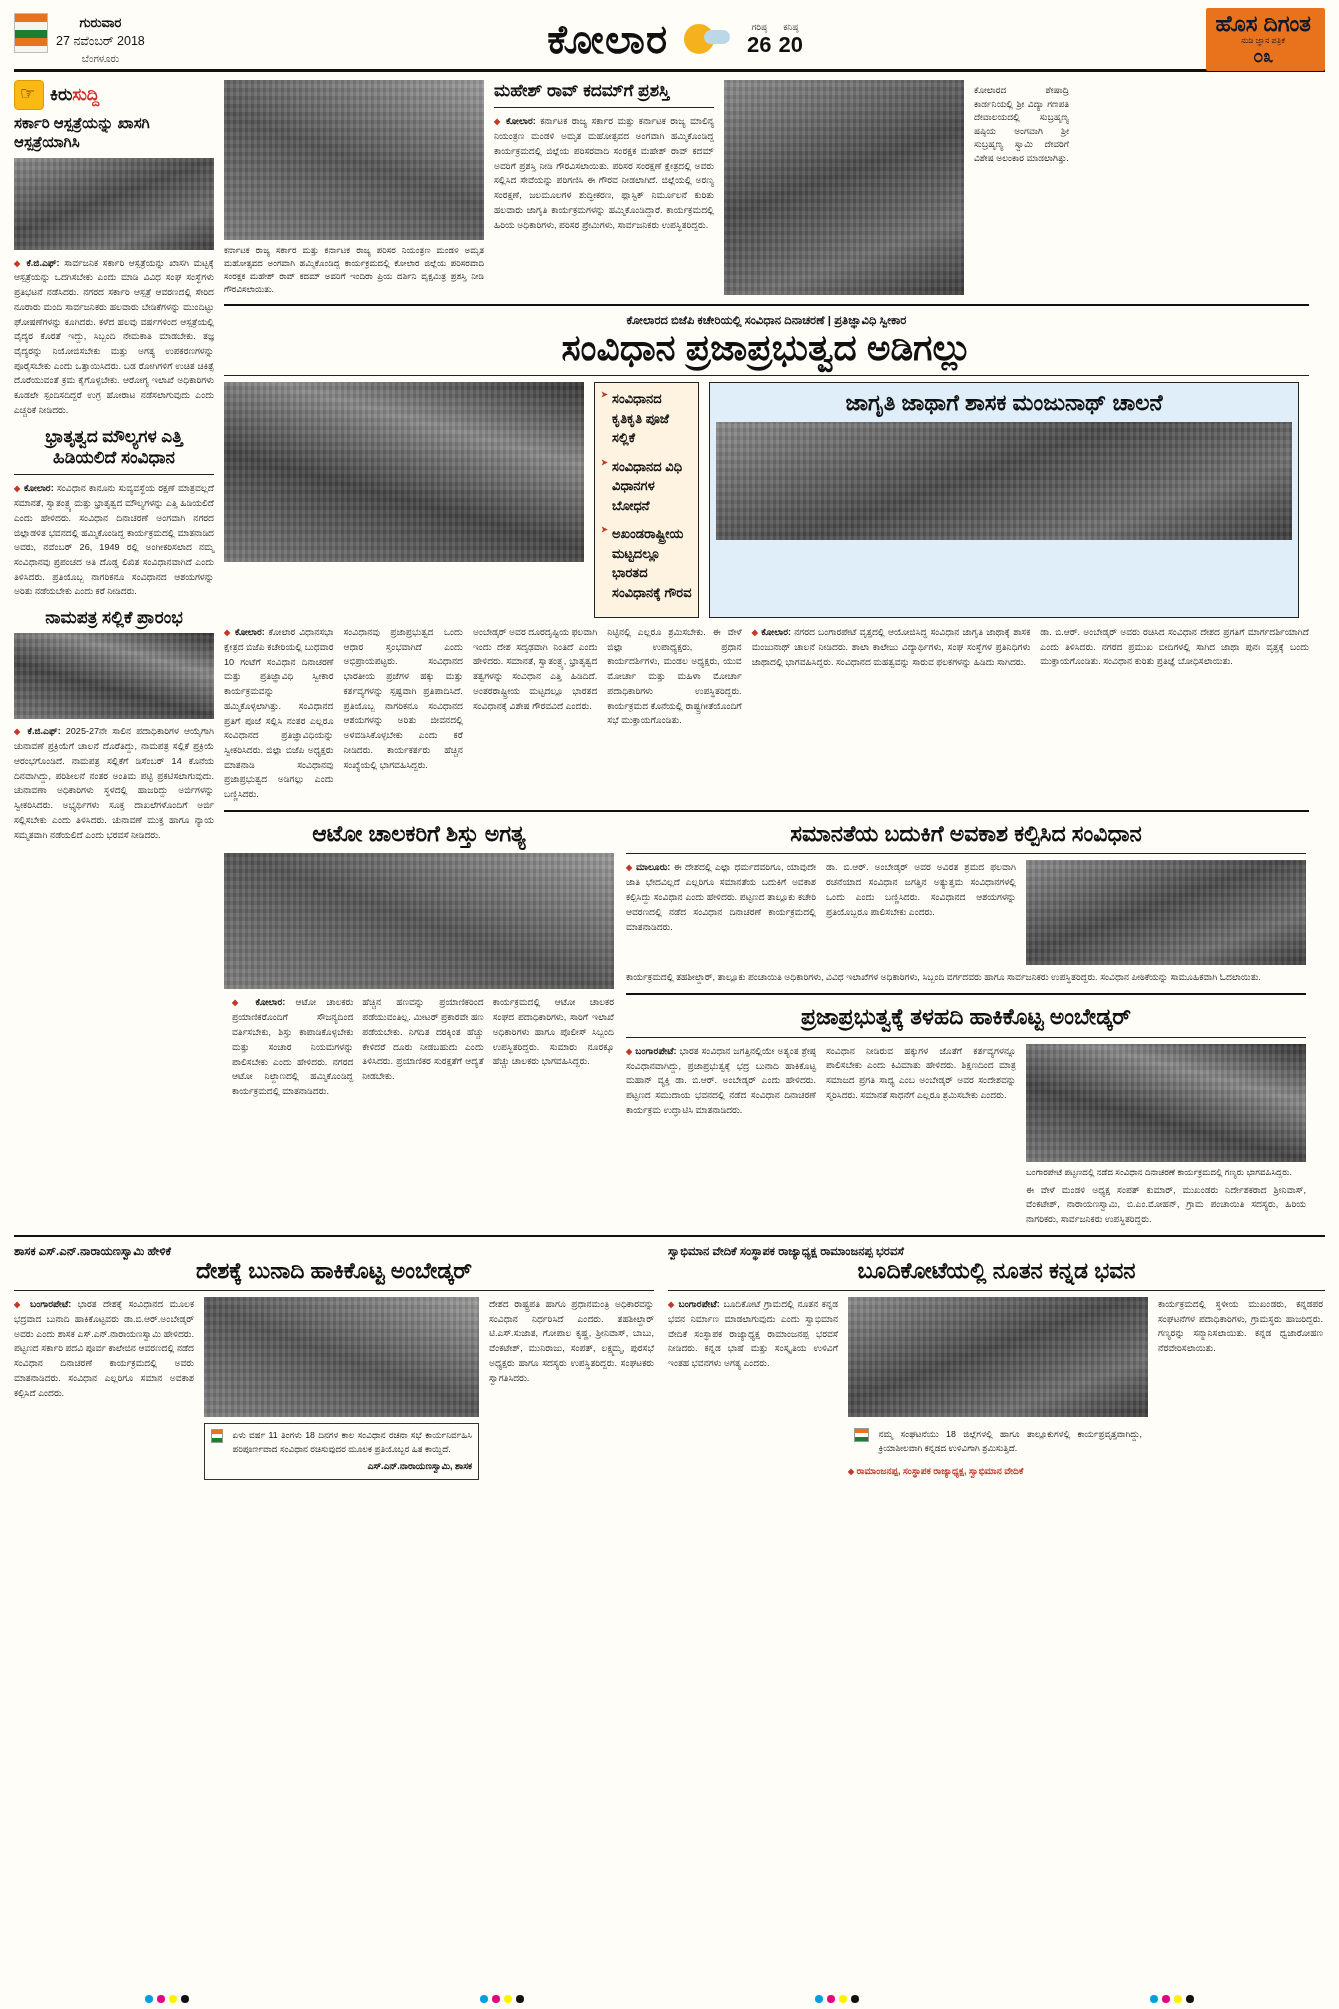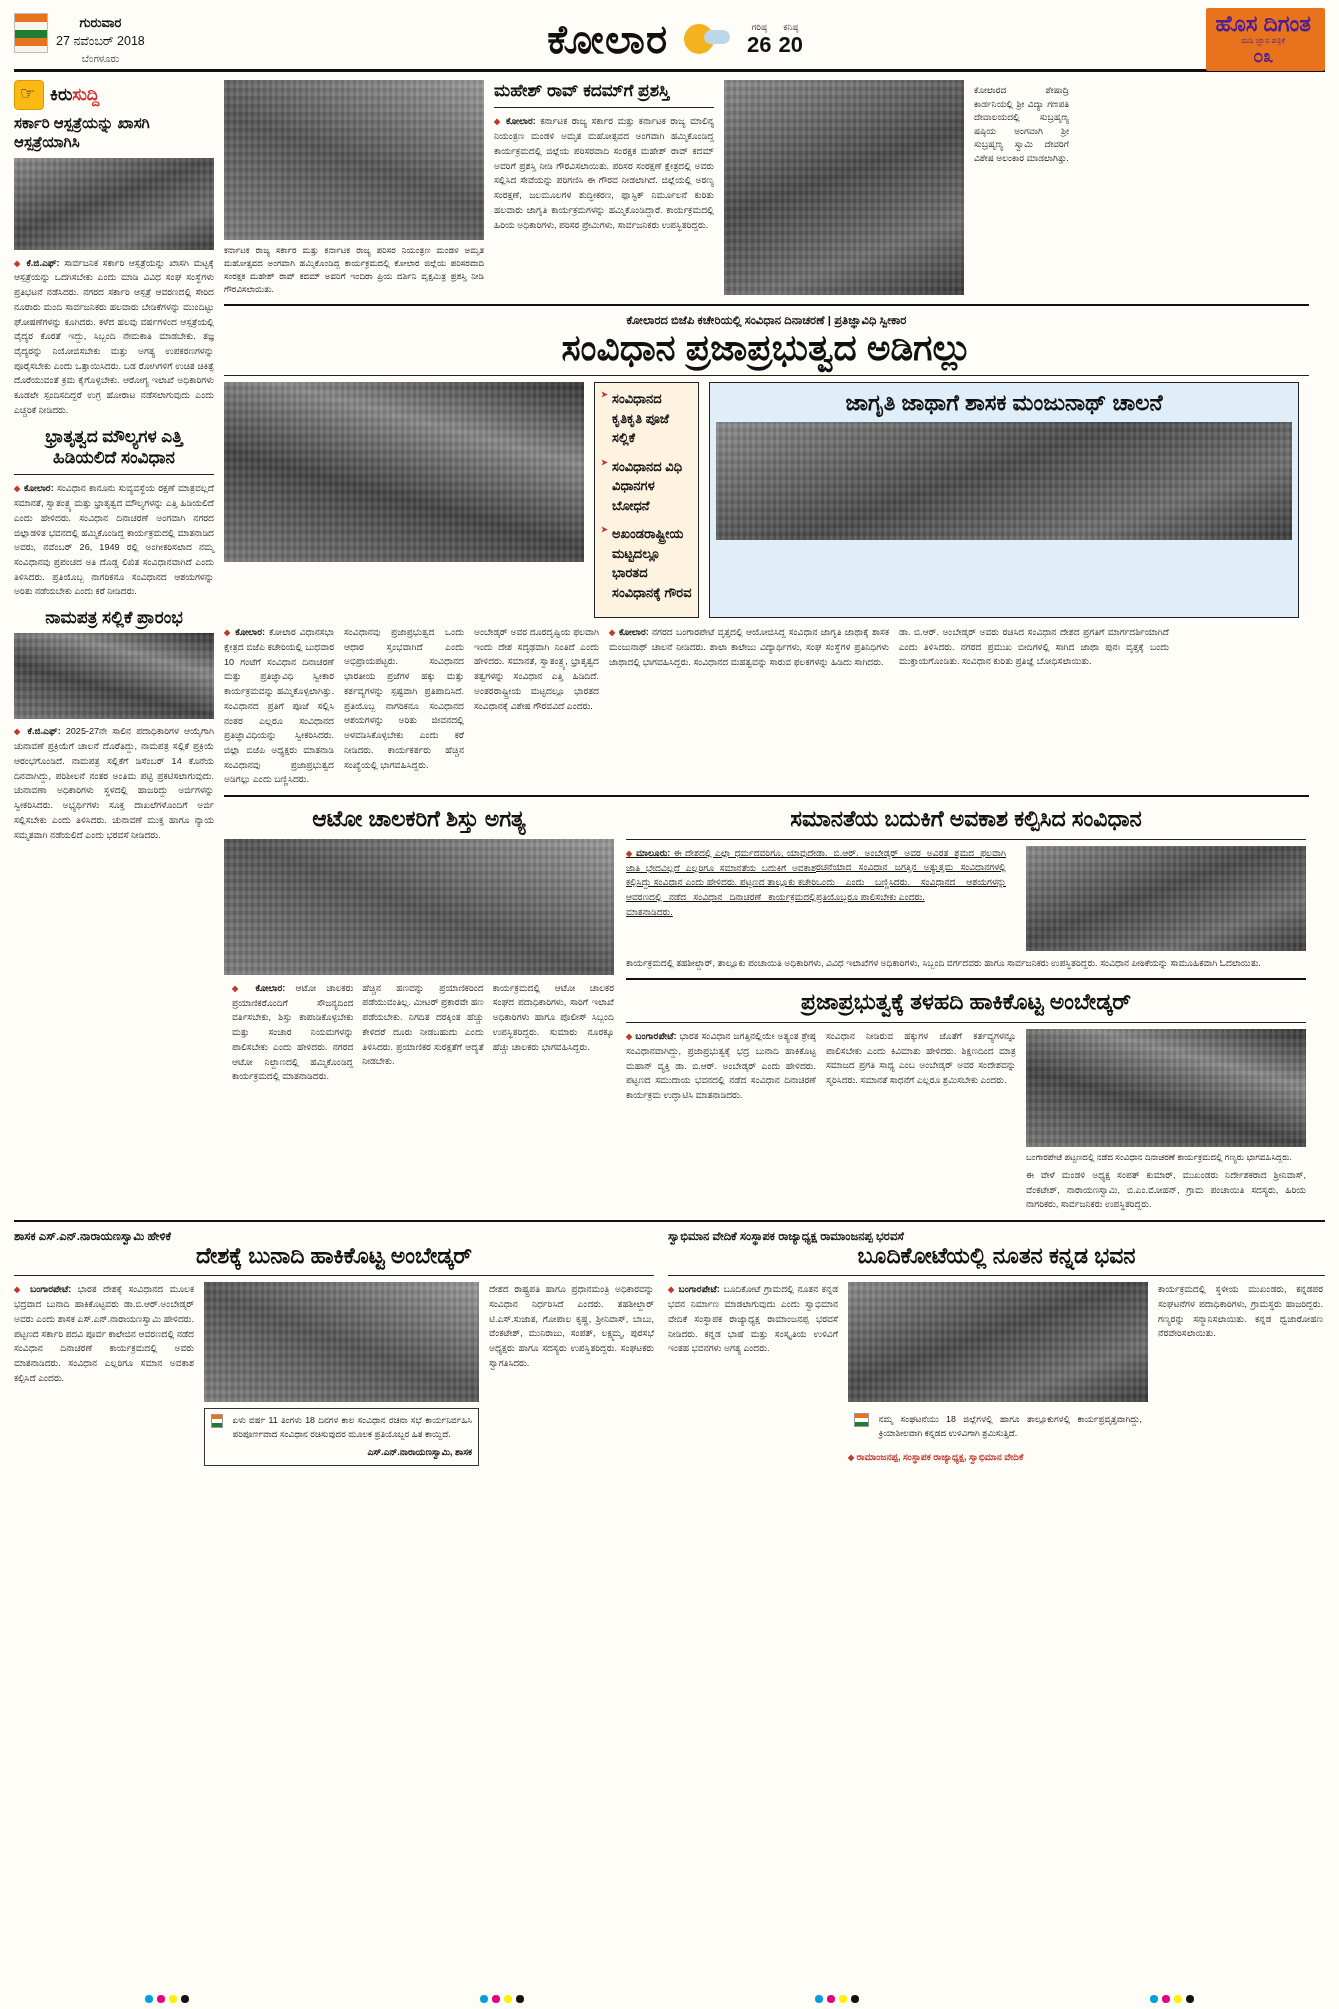--- a/index.html
+++ b/index.html
@@ -22,21 +22,21 @@
   .mh-date .day { font-weight:bold; font-size:13px; }
   .mh-date .d2 { font-size:12.5px; }
   .mh-date .d3 { font-size:10px; color:#444; }
   .mh-title { font-size:40px; font-weight:bold; letter-spacing:1px; }
   .mh-weather { display:flex; align-items:center; gap:7px; }
   .sun { width:30px; height:30px; border-radius:50%; background:#f6b11e; position:relative; }
   .cloud { width:26px;height:14px;background:#bcd7e8;border-radius:9px;position:relative;top:6px;left:-10px;}
   .temp { text-align:center; font-size:10px; line-height:1.1; }
   .temp b { display:block; font-size:22px; font-weight:bold; }
   .temp .lbl { font-size:9px; color:#333; }
-  .mh-brand { background:#e8731c; color:#4c1d95; padding:4px 14px 4px 10px; text-align:center; border-radius:2px; }
+  .mh-brand { background:#e8731c; color:#0f172a; padding:4px 14px 4px 10px; text-align:center; border-radius:2px; }
   .mh-brand .b1 { font-size:22px; font-weight:bold; line-height:1.1; }
   .mh-brand .b2 { font-size:8px; }
   .mh-brand .b3 { font-size:18px; font-weight:bold; }
 
   
   .grid { display:flex; gap:10px; margin-top:8px; }
   .col { }
   .c1 { width:200px; }
   .c-mid { width:1085px; }
 
@@ -212,20 +212,21 @@
           </div>
         </div>
 
         <div style="display:flex;gap:10px;margin-top:7px;">
           <div style="width:110px;" class="body-text">
             <span class="lead bullet">ಕೋಲಾರ:</span>
             <span>ಕೋಲಾರ ವಿಧಾನಸಭಾ ಕ್ಷೇತ್ರದ ಬಿಜೆಪಿ ಕಚೇರಿಯಲ್ಲಿ ಬುಧವಾರ 10 ಗಂಟೆಗೆ ಸಂವಿಧಾನ ದಿನಾಚರಣೆ ಮತ್ತು ಪ್ರತಿಜ್ಞಾವಿಧಿ ಸ್ವೀಕಾರ ಕಾರ್ಯಕ್ರಮವನ್ನು ಹಮ್ಮಿಕೊಳ್ಳಲಾಗಿತ್ತು. ಸಂವಿಧಾನದ ಪ್ರತಿಗೆ ಪೂಜೆ ಸಲ್ಲಿಸಿ ನಂತರ ಎಲ್ಲರೂ ಸಂವಿಧಾನದ ಪ್ರತಿಜ್ಞಾವಿಧಿಯನ್ನು ಸ್ವೀಕರಿಸಿದರು. ಜಿಲ್ಲಾ ಬಿಜೆಪಿ ಅಧ್ಯಕ್ಷರು ಮಾತನಾಡಿ ಸಂವಿಧಾನವು ಪ್ರಜಾಪ್ರಭುತ್ವದ ಅಡಿಗಲ್ಲು ಎಂದು ಬಣ್ಣಿಸಿದರು.</span>
           </div>
           <div style="width:120px;" class="body-text">ಸಂವಿಧಾನವು ಪ್ರಜಾಪ್ರಭುತ್ವದ ಒಂದು ಆಧಾರ ಸ್ತಂಭವಾಗಿದೆ ಎಂದು ಅಭಿಪ್ರಾಯಪಟ್ಟರು. ಸಂವಿಧಾನದ ಭಾರತೀಯ ಪ್ರಜೆಗಳ ಹಕ್ಕು ಮತ್ತು ಕರ್ತವ್ಯಗಳನ್ನು ಸ್ಪಷ್ಟವಾಗಿ ಪ್ರತಿಪಾದಿಸಿದೆ. ಪ್ರತಿಯೊಬ್ಬ ನಾಗರಿಕನೂ ಸಂವಿಧಾನದ ಆಶಯಗಳನ್ನು ಅರಿತು ಜೀವನದಲ್ಲಿ ಅಳವಡಿಸಿಕೊಳ್ಳಬೇಕು ಎಂದು ಕರೆ ನೀಡಿದರು. ಕಾರ್ಯಕರ್ತರು ಹೆಚ್ಚಿನ ಸಂಖ್ಯೆಯಲ್ಲಿ ಭಾಗವಹಿಸಿದ್ದರು.</div>
           <div style="width:125px;" class="body-text">ಅಂಬೇಡ್ಕರ್ ಅವರ ದೂರದೃಷ್ಟಿಯ ಫಲವಾಗಿ ಇಂದು ದೇಶ ಸದೃಢವಾಗಿ ನಿಂತಿದೆ ಎಂದು ಹೇಳಿದರು. ಸಮಾನತೆ, ಸ್ವಾತಂತ್ರ್ಯ, ಭ್ರಾತೃತ್ವದ ತತ್ವಗಳನ್ನು ಸಂವಿಧಾನ ಎತ್ತಿ ಹಿಡಿದಿದೆ. ಅಂತರರಾಷ್ಟ್ರೀಯ ಮಟ್ಟದಲ್ಲೂ ಭಾರತದ ಸಂವಿಧಾನಕ್ಕೆ ವಿಶೇಷ ಗೌರವವಿದೆ ಎಂದರು.</div>
+          <div style="width:135px;" class="body-text">ನಿಟ್ಟಿನಲ್ಲಿ ಎಲ್ಲರೂ ಶ್ರಮಿಸಬೇಕು. ಈ ವೇಳೆ ಜಿಲ್ಲಾ ಉಪಾಧ್ಯಕ್ಷರು, ಪ್ರಧಾನ ಕಾರ್ಯದರ್ಶಿಗಳು, ಮಂಡಲ ಅಧ್ಯಕ್ಷರು, ಯುವ ಮೋರ್ಚಾ ಮತ್ತು ಮಹಿಳಾ ಮೋರ್ಚಾ ಪದಾಧಿಕಾರಿಗಳು ಉಪಸ್ಥಿತರಿದ್ದರು. ಕಾರ್ಯಕ್ರಮದ ಕೊನೆಯಲ್ಲಿ ರಾಷ್ಟ್ರಗೀತೆಯೊಂದಿಗೆ ಸಭೆ ಮುಕ್ತಾಯಗೊಂಡಿತು.</div>
           <div style="width:280px;" class="body-text">
             <span class="lead bullet">ಕೋಲಾರ:</span>
             <span>ನಗರದ ಬಂಗಾರಪೇಟೆ ವೃತ್ತದಲ್ಲಿ ಆಯೋಜಿಸಿದ್ದ ಸಂವಿಧಾನ ಜಾಗೃತಿ ಜಾಥಾಕ್ಕೆ ಶಾಸಕ ಮಂಜುನಾಥ್ ಚಾಲನೆ ನೀಡಿದರು. ಶಾಲಾ ಕಾಲೇಜು ವಿದ್ಯಾರ್ಥಿಗಳು, ಸಂಘ ಸಂಸ್ಥೆಗಳ ಪ್ರತಿನಿಧಿಗಳು ಜಾಥಾದಲ್ಲಿ ಭಾಗವಹಿಸಿದ್ದರು. ಸಂವಿಧಾನದ ಮಹತ್ವವನ್ನು ಸಾರುವ ಫಲಕಗಳನ್ನು ಹಿಡಿದು ಸಾಗಿದರು.</span>
           </div>
           <div style="width:270px;" class="body-text">ಡಾ. ಬಿ.ಆರ್. ಅಂಬೇಡ್ಕರ್ ಅವರು ರಚಿಸಿದ ಸಂವಿಧಾನ ದೇಶದ ಪ್ರಗತಿಗೆ ಮಾರ್ಗದರ್ಶಿಯಾಗಿದೆ ಎಂದು ತಿಳಿಸಿದರು. ನಗರದ ಪ್ರಮುಖ ಬೀದಿಗಳಲ್ಲಿ ಸಾಗಿದ ಜಾಥಾ ಪುನಃ ವೃತ್ತಕ್ಕೆ ಬಂದು ಮುಕ್ತಾಯಗೊಂಡಿತು. ಸಂವಿಧಾನ ಕುರಿತು ಪ್ರತಿಜ್ಞೆ ಬೋಧಿಸಲಾಯಿತು.</div>
         </div>
       </div>
 
       <div class="rule-thick"></div>
 
@@ -242,21 +243,21 @@
             <div class="body-text" style="width:124px;">ಹೆಚ್ಚಿನ ಹಣವನ್ನು ಪ್ರಯಾಣಿಕರಿಂದ ಪಡೆಯುವಂತಿಲ್ಲ. ಮೀಟರ್ ಪ್ರಕಾರವೇ ಹಣ ಪಡೆಯಬೇಕು. ನಿಗದಿತ ದರಕ್ಕಿಂತ ಹೆಚ್ಚು ಕೇಳಿದರೆ ದೂರು ನೀಡಬಹುದು ಎಂದು ತಿಳಿಸಿದರು. ಪ್ರಯಾಣಿಕರ ಸುರಕ್ಷತೆಗೆ ಆದ್ಯತೆ ನೀಡಬೇಕು.</div>
             <div class="body-text" style="width:124px;">ಕಾರ್ಯಕ್ರಮದಲ್ಲಿ ಆಟೋ ಚಾಲಕರ ಸಂಘದ ಪದಾಧಿಕಾರಿಗಳು, ಸಾರಿಗೆ ಇಲಾಖೆ ಅಧಿಕಾರಿಗಳು ಹಾಗೂ ಪೊಲೀಸ್ ಸಿಬ್ಬಂದಿ ಉಪಸ್ಥಿತರಿದ್ದರು. ಸುಮಾರು ನೂರಕ್ಕೂ ಹೆಚ್ಚು ಚಾಲಕರು ಭಾಗವಹಿಸಿದ್ದರು.</div>
           </div>
         </div>
 
         <div style="width:680px;">
           <div class="hdl-md center-hd">ಸಮಾನತೆಯ ಬದುಕಿಗೆ ಅವಕಾಶ ಕಲ್ಪಿಸಿದ ಸಂವಿಧಾನ</div>
           <div class="rule"></div>
           <div style="display:flex;gap:10px;">
             <div style="width:390px;">
-              <div style="display:flex;text-decoration:underline;">
+              <div style="display:flex;gap:10px;">
                 <div class="body-text" style="width:190px;">
                   <span class="lead bullet">ಮಾಲೂರು:</span>
                   <span>ಈ ದೇಶದಲ್ಲಿ ಎಲ್ಲಾ ಧರ್ಮದವರಿಗೂ, ಯಾವುದೇ ಜಾತಿ ಭೇದವಿಲ್ಲದೆ ಎಲ್ಲರಿಗೂ ಸಮಾನತೆಯ ಬದುಕಿಗೆ ಅವಕಾಶ ಕಲ್ಪಿಸಿದ್ದು ಸಂವಿಧಾನ ಎಂದು ಹೇಳಿದರು. ಪಟ್ಟಣದ ತಾಲ್ಲೂಕು ಕಚೇರಿ ಆವರಣದಲ್ಲಿ ನಡೆದ ಸಂವಿಧಾನ ದಿನಾಚರಣೆ ಕಾರ್ಯಕ್ರಮದಲ್ಲಿ ಮಾತನಾಡಿದರು.</span>
                 </div>
                 <div class="body-text" style="width:190px;">ಡಾ. ಬಿ.ಆರ್. ಅಂಬೇಡ್ಕರ್ ಅವರ ಅವಿರತ ಶ್ರಮದ ಫಲವಾಗಿ ರಚನೆಯಾದ ಸಂವಿಧಾನ ಜಗತ್ತಿನ ಅತ್ಯುತ್ತಮ ಸಂವಿಧಾನಗಳಲ್ಲಿ ಒಂದು ಎಂದು ಬಣ್ಣಿಸಿದರು. ಸಂವಿಧಾನದ ಆಶಯಗಳನ್ನು ಪ್ರತಿಯೊಬ್ಬರೂ ಪಾಲಿಸಬೇಕು ಎಂದರು.</div>
               </div>
             </div>
             <div style="width:280px;">
               <div class="photo gradient" style="height:105px;"></div>
             </div>

